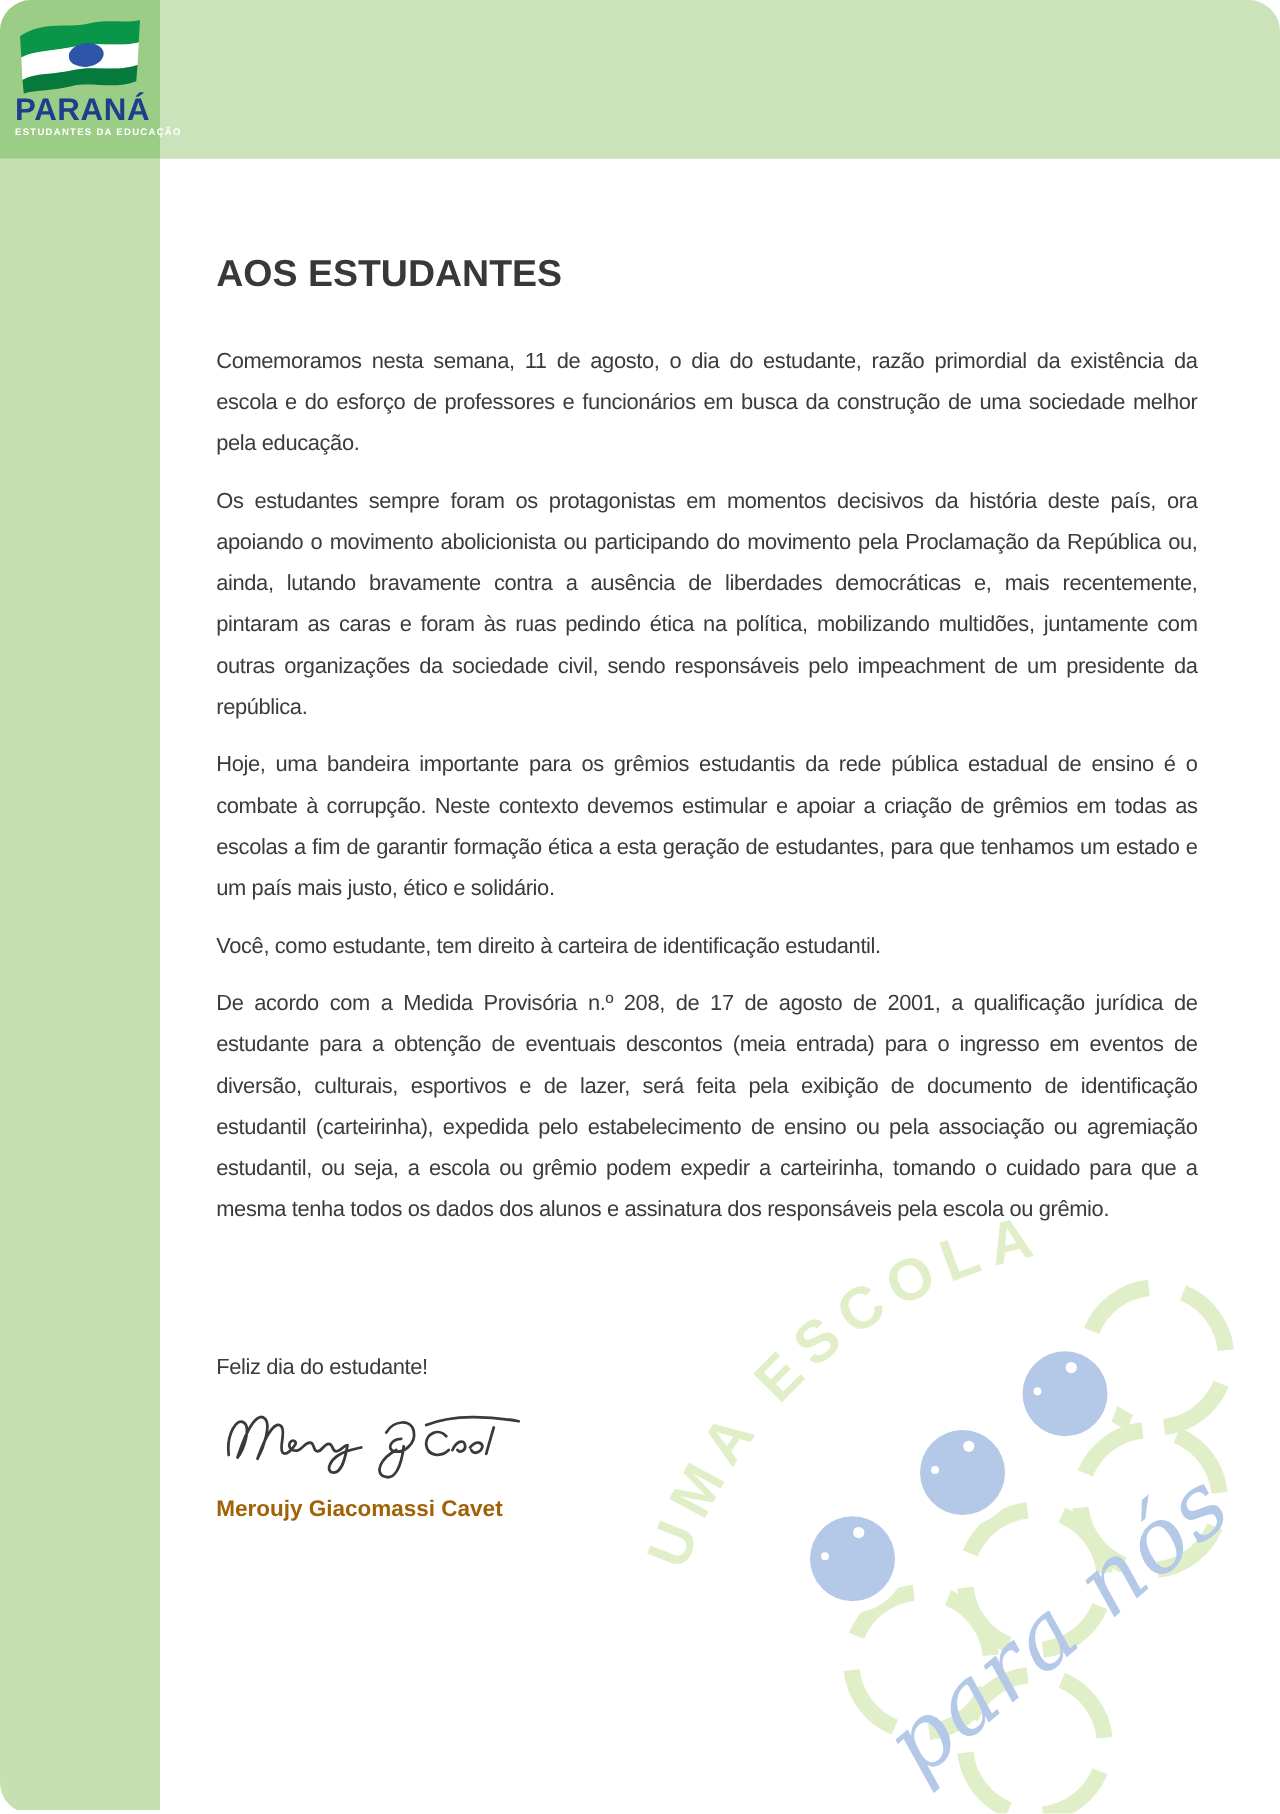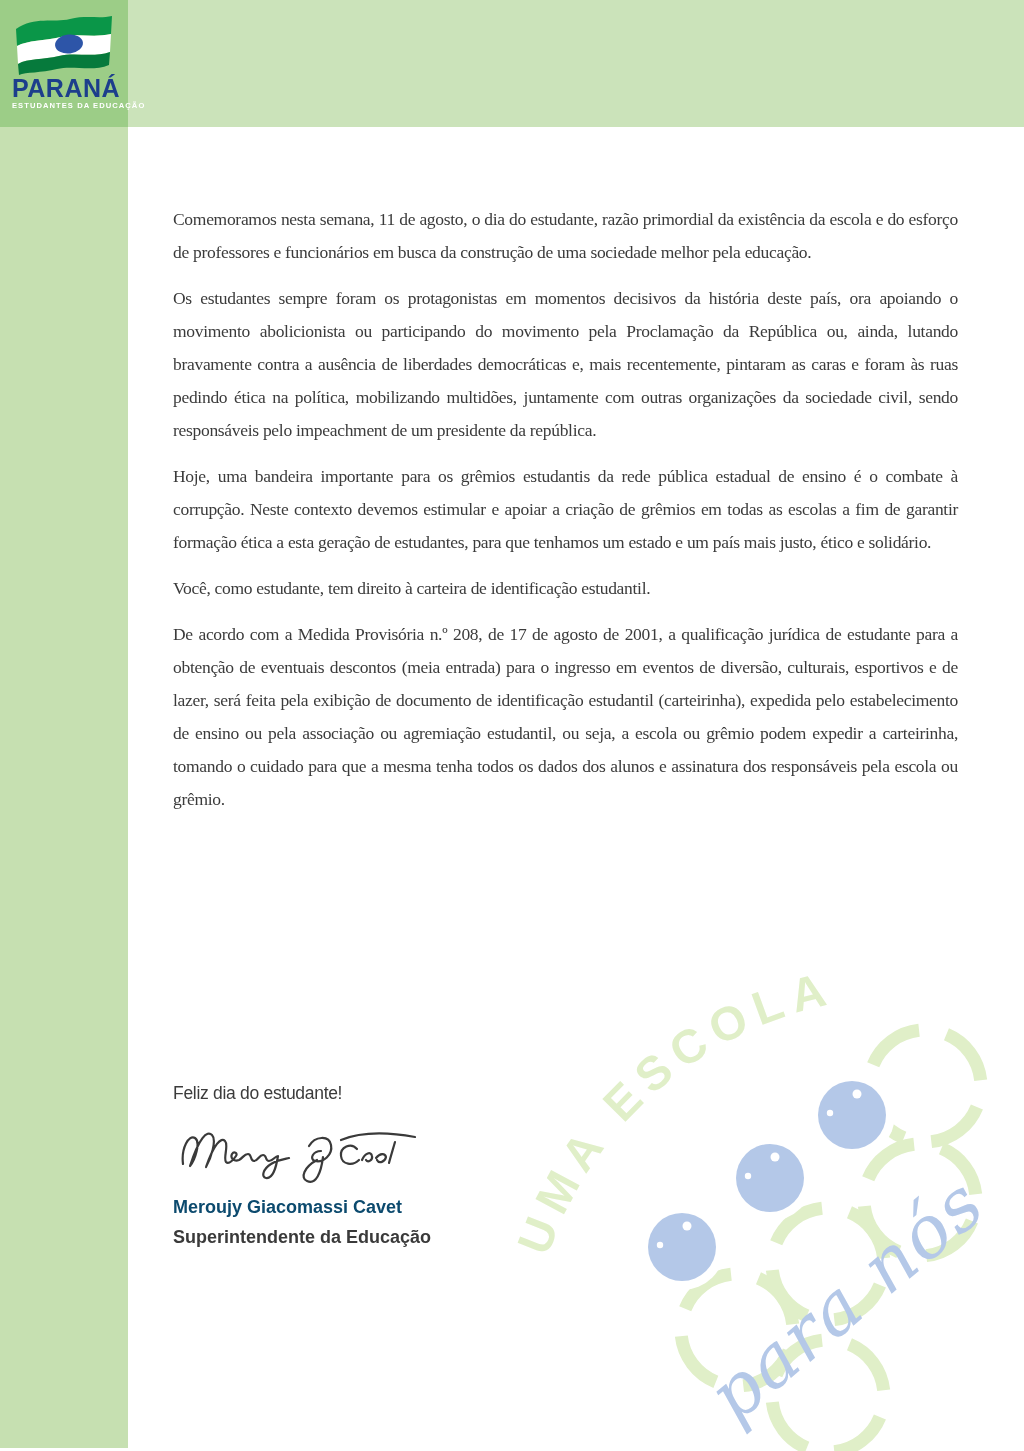--- a/index.html
+++ b/index.html
@@ -3,21 +3,21 @@
 <meta charset="utf-8">
 <style>
   :root{
     --header-band:#cbe3ba; --logo-box:#9ccd87; --sidebar:#c6e0b1;
     --flag-green:#0a9648; --flag-green-dark:#067a3c; --flag-blue:#2d55a8;
     --logo-region-text:#1c3e8c; --body-text:#3b3b3b;
     --watermark-green:#e0efc8; --watermark-blue:#b4c8e8;
   }
   html,body{margin:0;padding:0;background:#ffffff;}
   .page{position:relative;width:1024px;height:1451px;background:#ffffff;overflow:hidden;
-        font-family:"Liberation Sans",sans-serif;color:var(--body-text);}
+        font-family:"Liberation Sans",sans-serif;color:var(--body-text);border-radius:25px;}
   .top-band{position:absolute;left:0;top:0;width:1024px;height:127px;background:var(--header-band);}
   .logo-box{position:absolute;left:0;top:0;width:128px;height:127px;background:var(--logo-box);}
   .flag{position:absolute;left:13px;top:13px;width:101px;height:62px;}
   .flag .g1{fill:var(--flag-green);}
   .flag .g2{fill:var(--flag-green-dark);}
   .flag .wh{fill:#ffffff;}
   .flag .bl{fill:var(--flag-blue);}
   .logo-region{position:absolute;left:12px;top:74px;font-size:25px;font-weight:700;
         letter-spacing:.5px;color:var(--logo-region-text);}
   .logo-dept{position:absolute;left:12px;top:101px;font-size:7.6px;font-weight:700;
@@ -28,26 +28,26 @@
   .watermark .halo{fill:#ffffff;}
   .watermark .head{fill:var(--watermark-blue);}
   .watermark .spot{fill:#ffffff;}
   .watermark .wm-arc-text{fill:var(--watermark-green);font-family:"Liberation Sans",sans-serif;
         font-weight:700;font-size:47px;letter-spacing:9px;}
   .watermark .wm-script{fill:var(--watermark-blue);font-family:"DejaVu Serif",serif;
         font-style:italic;font-size:72px;letter-spacing:2px;}
   .content{position:absolute;left:173px;top:203px;width:785px;}
   .title{margin:0 0 36px 0;font-size:30px;line-height:33px;font-weight:700;color:#383838;letter-spacing:0;}
   .content p{margin:0 0 13px 0;font-size:17.5px;letter-spacing:-0.3px;line-height:33px;
-        text-align:justify;color:var(--body-text);font-family:Liberation Serif, serif;}
+        text-align:justify;color:var(--body-text);}
   .closing{position:absolute;left:173px;top:1082px;width:500px;}
   .closing .feliz{margin:0;font-size:17.5px;letter-spacing:-0.3px;line-height:22px;color:var(--body-text);}
   .sig{display:block;margin-top:14px;}
   .sig path{fill:none;stroke:#3a3a3a;stroke-width:2.2px;stroke-linecap:round;stroke-linejoin:round;}
-  .signer-name{margin-top:8px;font-size:18px;font-weight:600;line-height:22px;color:#0c4a6e;}
+  .signer-name{margin-top:8px;font-size:18px;font-weight:600;line-height:22px;color:#a16207;}
   .signer-role{margin-top:8px;font-size:18px;font-weight:600;line-height:22px;color:#3a3a3a;}
 </style>
 </head>
 <body>
 
 <div class="page">
 
   <div class="top-band"></div>
 
   <div class="logo-box">
@@ -94,33 +94,33 @@
     </g>
 
     <text class="wm-arc-text">
       <textPath href="#wmArc" startOffset="8">UMA ESCOLA</textPath>
     </text>
 
     <text class="wm-script" transform="translate(735,1425) rotate(-40)">para nós</text>
   </svg>
 
   <div class="content">
+    <h1 class="title">AOS ESTUDANTES</h1>
     <p>Comemoramos nesta semana, 11 de agosto, o dia do estudante, razão primordial da existência da escola e do esforço de professores e funcionários em busca da construção de uma sociedade melhor pela educação.</p>
     <p>Os estudantes sempre foram os protagonistas em momentos decisivos da história deste país, ora apoiando o movimento abolicionista ou participando do movimento pela Proclamação da República ou, ainda, lutando bravamente contra a ausência de liberdades democráticas e, mais recentemente, pintaram as caras e foram às ruas pedindo ética na política, mobilizando multidões, juntamente com outras organizações da sociedade civil, sendo responsáveis pelo impeachment de um presidente da república.</p>
     <p>Hoje, uma bandeira importante para os grêmios estudantis da rede pública estadual de ensino é o combate à corrupção. Neste contexto devemos estimular e apoiar a criação de grêmios em todas as escolas a fim de garantir formação ética a esta geração de estudantes, para que tenhamos um estado e um país mais justo, ético e solidário.</p>
     <p>Você, como estudante, tem direito à carteira de identificação estudantil.</p>
     <p>De acordo com a Medida Provisória n.º 208, de 17 de agosto de 2001, a qualificação jurídica de estudante para a obtenção de eventuais descontos (meia entrada) para o ingresso em eventos de diversão, culturais, esportivos e de lazer, será feita pela exibição de documento de identificação estudantil (carteirinha), expedida pelo estabelecimento de ensino ou pela associação ou agremiação estudantil, ou seja, a escola ou grêmio podem expedir a carteirinha, tomando o cuidado para que a mesma tenha todos os dados dos alunos e assinatura dos responsáveis pela escola ou grêmio.</p>
   </div>
 
   <div class="closing">
     <p class="feliz">Feliz dia do estudante!</p>
 
     <svg class="sig" width="250" height="70" viewBox="0 0 250 70">
       <path d="M10,46 C8,30 16,16 22,20 C28,24 22,42 17,48 C26,20 34,12 39,17 C44,22 38,40 33,49 C41,26 48,19 52,23 C56,27 50,40 53,44 C56,47 61,41 63,38 C65,35 61,33 59,36 C57,40 61,44 66,42 C70,40 71,36 75,36 C79,36 77,43 81,43 C85,43 86,37 90,37 C94,37 92,43 96,43 C100,43 102,38 105,38 C103,50 100,61 93,60 C88,59 90,51 98,46 C104,42 112,41 116,40"></path>
       <path d="M136,28 C142,18 156,17 158,27 C160,37 150,45 142,43 C136,41 140,33 148,33 M150,39 C148,55 143,67 134,63 C127,60 131,49 144,42"></path>
       <path d="M184,31 C178,24 167,29 168,38 C169,47 180,48 186,42 M189,42 C192,35 198,33 199,38 C200,42 195,45 193,42 M203,40 C207,35 212,35 213,39 C212,44 206,46 204,42 M222,24 C220,31 217,41 216,45 M168,22 C190,13 220,15 242,19"></path>
     </svg>
 
     <div class="signer-name">Meroujy Giacomassi Cavet</div>
-    <div class="signer-role">Superintendente da Educação</div>
   </div>
 
 </div>
 
 </body></html>

